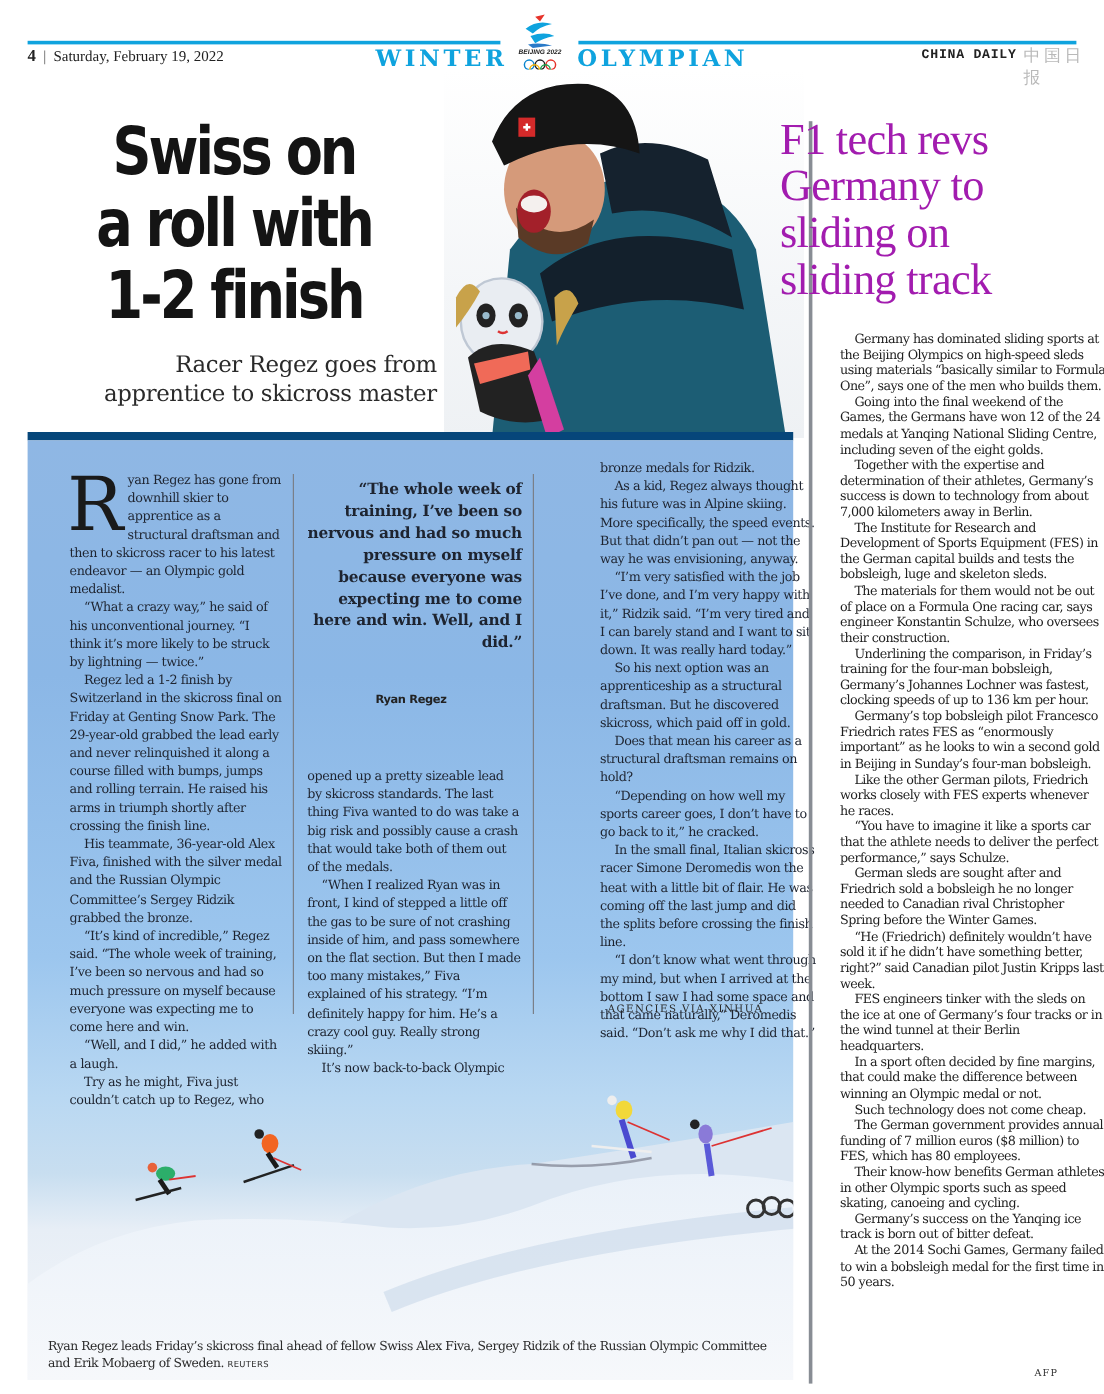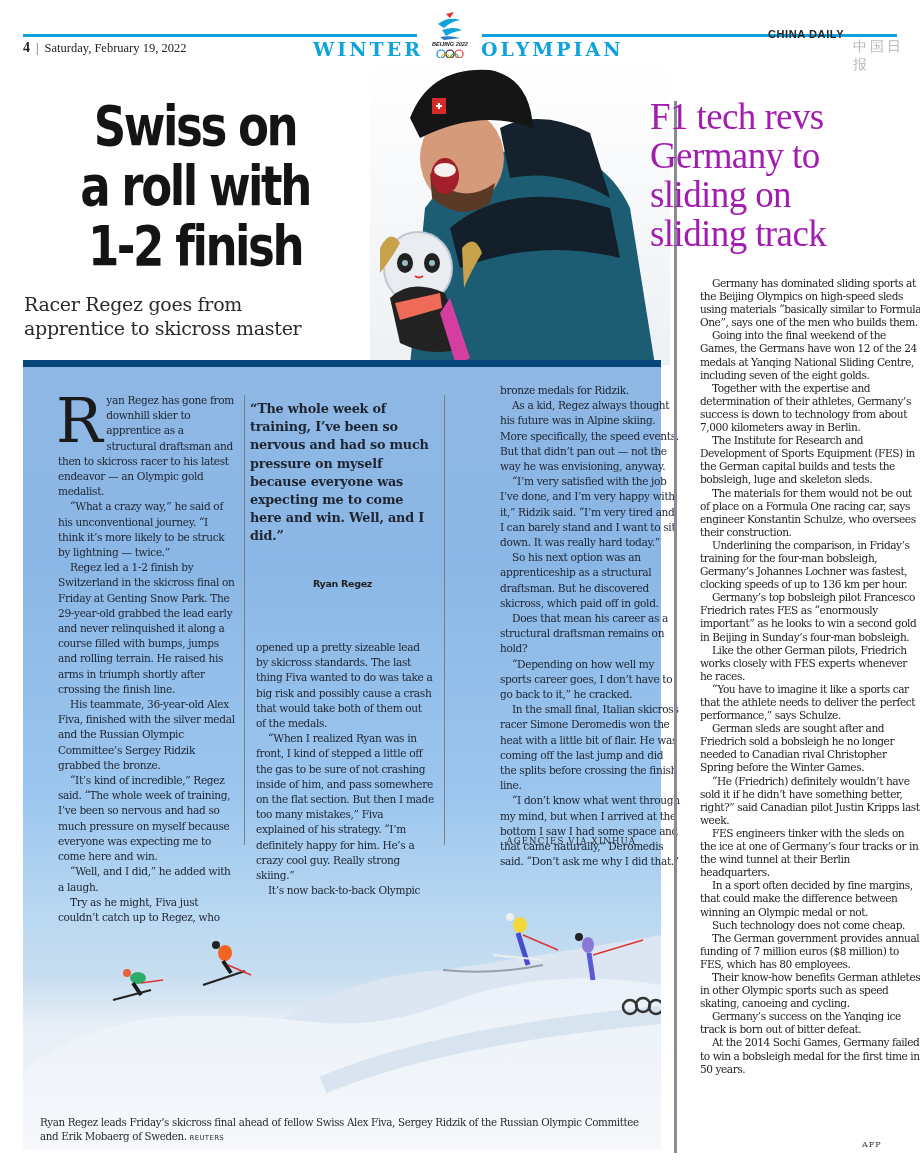--- a/index.html
+++ b/index.html
@@ -11,45 +11,45 @@
   .hdr-rule.left { left: 23px; width: 394px; }
   .hdr-rule.right { left: 482px; width: 415px; }
   .hdr-page { position: absolute; left: 23px; top: 40px; font-family: "Liberation Serif", serif; font-size: 12.5px; color: #222; }
   .hdr-page b { font-weight: bold; font-size: 14px; margin-right: 4px; }
   .hdr-page .sep { margin: 0 6px 0 2px; color: #555; }
   .hdr-winter, .hdr-olympian { position: absolute; top: 38px; font-family: "DejaVu Serif", serif; font-weight: bold; font-size: 19px; letter-spacing: 3px; color: #0fa3de; }
   .hdr-winter { left: 313px; }
   .hdr-olympian { left: 481px; }
   .logo { position: absolute; left: 424px; top: 10px; width: 52px; height: 54px; }
   .logo .txt { position: absolute; top: 31px; left: 1px; width: 50px; text-align: center; font-size: 5.5px; font-weight: bold; font-style: italic; font-family: "Liberation Sans", sans-serif; color: #222; }
-  .hdr-cd { position: absolute; left: 768px; top: 28px; font-family: Liberation Sans, sans-serif; font-weight: bold; font-size: 11px; letter-spacing: 0.6px; color: #222; }
+  .hdr-cd { position: absolute; left: 768px; top: 40px; font-family: Liberation Mono, monospace; font-weight: bold; font-size: 11px; letter-spacing: 0.6px; color: #222; }
   .hdr-cn { position: absolute; left: 853px; top: 38px; font-size: 14px; color: #b9b9b9; letter-spacing: 3px; font-family: "DejaVu Sans", sans-serif; }
 
   
   .headline { position: absolute; left: 30px; top: 96px; width: 330px; text-align: center; font-family: "DejaVu Sans", sans-serif; font-weight: bold; font-size: 55px; line-height: 60px; letter-spacing: -3px; color: #141414; transform: scaleX(0.82); transform-origin: center top; }
-  .deck { position: absolute; left: 24px; top: 292px; width: 340px; text-align: left; font-family: "DejaVu Serif", serif; font-size: 19px; line-height: 24px; color: #2a2a2a; letter-spacing: -0.3px; }
+  .deck { position: absolute; left: 24px; top: 292px; width: 340px; text-align: right; font-family: "DejaVu Serif", serif; font-size: 19px; line-height: 24px; color: #2a2a2a; letter-spacing: -0.3px; }
 
   
   .hero { position: absolute; left: 370px; top: 58px; width: 300px; height: 307px; overflow: hidden; background: linear-gradient(180deg,#ffffff 0%, #f4f6f8 60%, #eef1f4 100%); }
 
   
   .band-top { position: absolute; left: 23px; top: 360px; width: 638px; height: 7px; background: #06467a; }
   .story-bg { position: absolute; left: 23px; top: 367px; width: 638px; height: 783px;
     background: linear-gradient(180deg, #8fb7e4 0%, #8bb7e6 25%, #9cc6ee 55%, #b9d8f2 70%, #c8def0 78%, #e7eef6 84%, #f4f6f9 100%); overflow: hidden; }
 
   .col { position: absolute; font-family: "DejaVu Serif", serif; font-size: 10.6px; line-height: 15.2px; color: #1e2430; letter-spacing: -0.35px; }
   .col p { text-indent: 12px; }
   .col p.noind { text-indent: 0; }
   .col1 { left: 58px; top: 393px; width: 178px; }
   .col2 { left: 256px; top: 640px; width: 178px; }
   .col3 { left: 456px; top: 383px; width: 180px; margin-left: 44px; }
   .dropcap { float: left; font-family: "DejaVu Serif", serif; font-size: 62px; line-height: 52px; margin: 2px 4px -2px -2px; color: #1a1a1a; }
 
   .vrule { position: absolute; width: 1px; background: #7a7f88; }
-  .pullquote { position: absolute; left: 250px; top: 400px; width: 185px; text-align: left; font-family: "DejaVu Serif", serif; font-weight: bold; font-size: 12.8px; line-height: 18.2px; color: #1e2430; letter-spacing: -0.2px; }
+  .pullquote { position: absolute; left: 250px; top: 400px; width: 185px; text-align: right; font-family: "DejaVu Serif", serif; font-weight: bold; font-size: 12.8px; line-height: 18.2px; color: #1e2430; letter-spacing: -0.2px; }
   .pq-attr { position: absolute; left: 250px; top: 578px; width: 185px; text-align: center; font-family: "DejaVu Sans", sans-serif; font-weight: bold; font-size: 9.5px; color: #222; letter-spacing: -0.3px; }
   .credit-ag { position: absolute; left: 500px; top: 836px; width: 136px; text-align: right; font-family: "DejaVu Serif", serif; font-size: 8.5px; letter-spacing: 1.2px; color: #2a2a2a; }
 
   .photo2 { position: absolute; left: 23px; top: 855px; width: 638px; height: 295px; }
   .caption { position: absolute; left: 40px; top: 1116px; width: 620px; font-family: "DejaVu Serif", serif; font-size: 10.3px; line-height: 13.5px; color: #2b2b2b; letter-spacing: -0.35px; }
   .caption .src { font-family: "DejaVu Sans", sans-serif; font-size: 7px; letter-spacing: 0.3px; }
 
   
   .r-rule { position: absolute; left: 674px; top: 101px; width: 3px; height: 1052px; background: #888d94; }
   .r-head { position: absolute; left: 650px; top: 97px; width: 220px; font-family: "Liberation Serif", serif; font-size: 37px; line-height: 39px; color: #a21caf; letter-spacing: -0.6px; }

